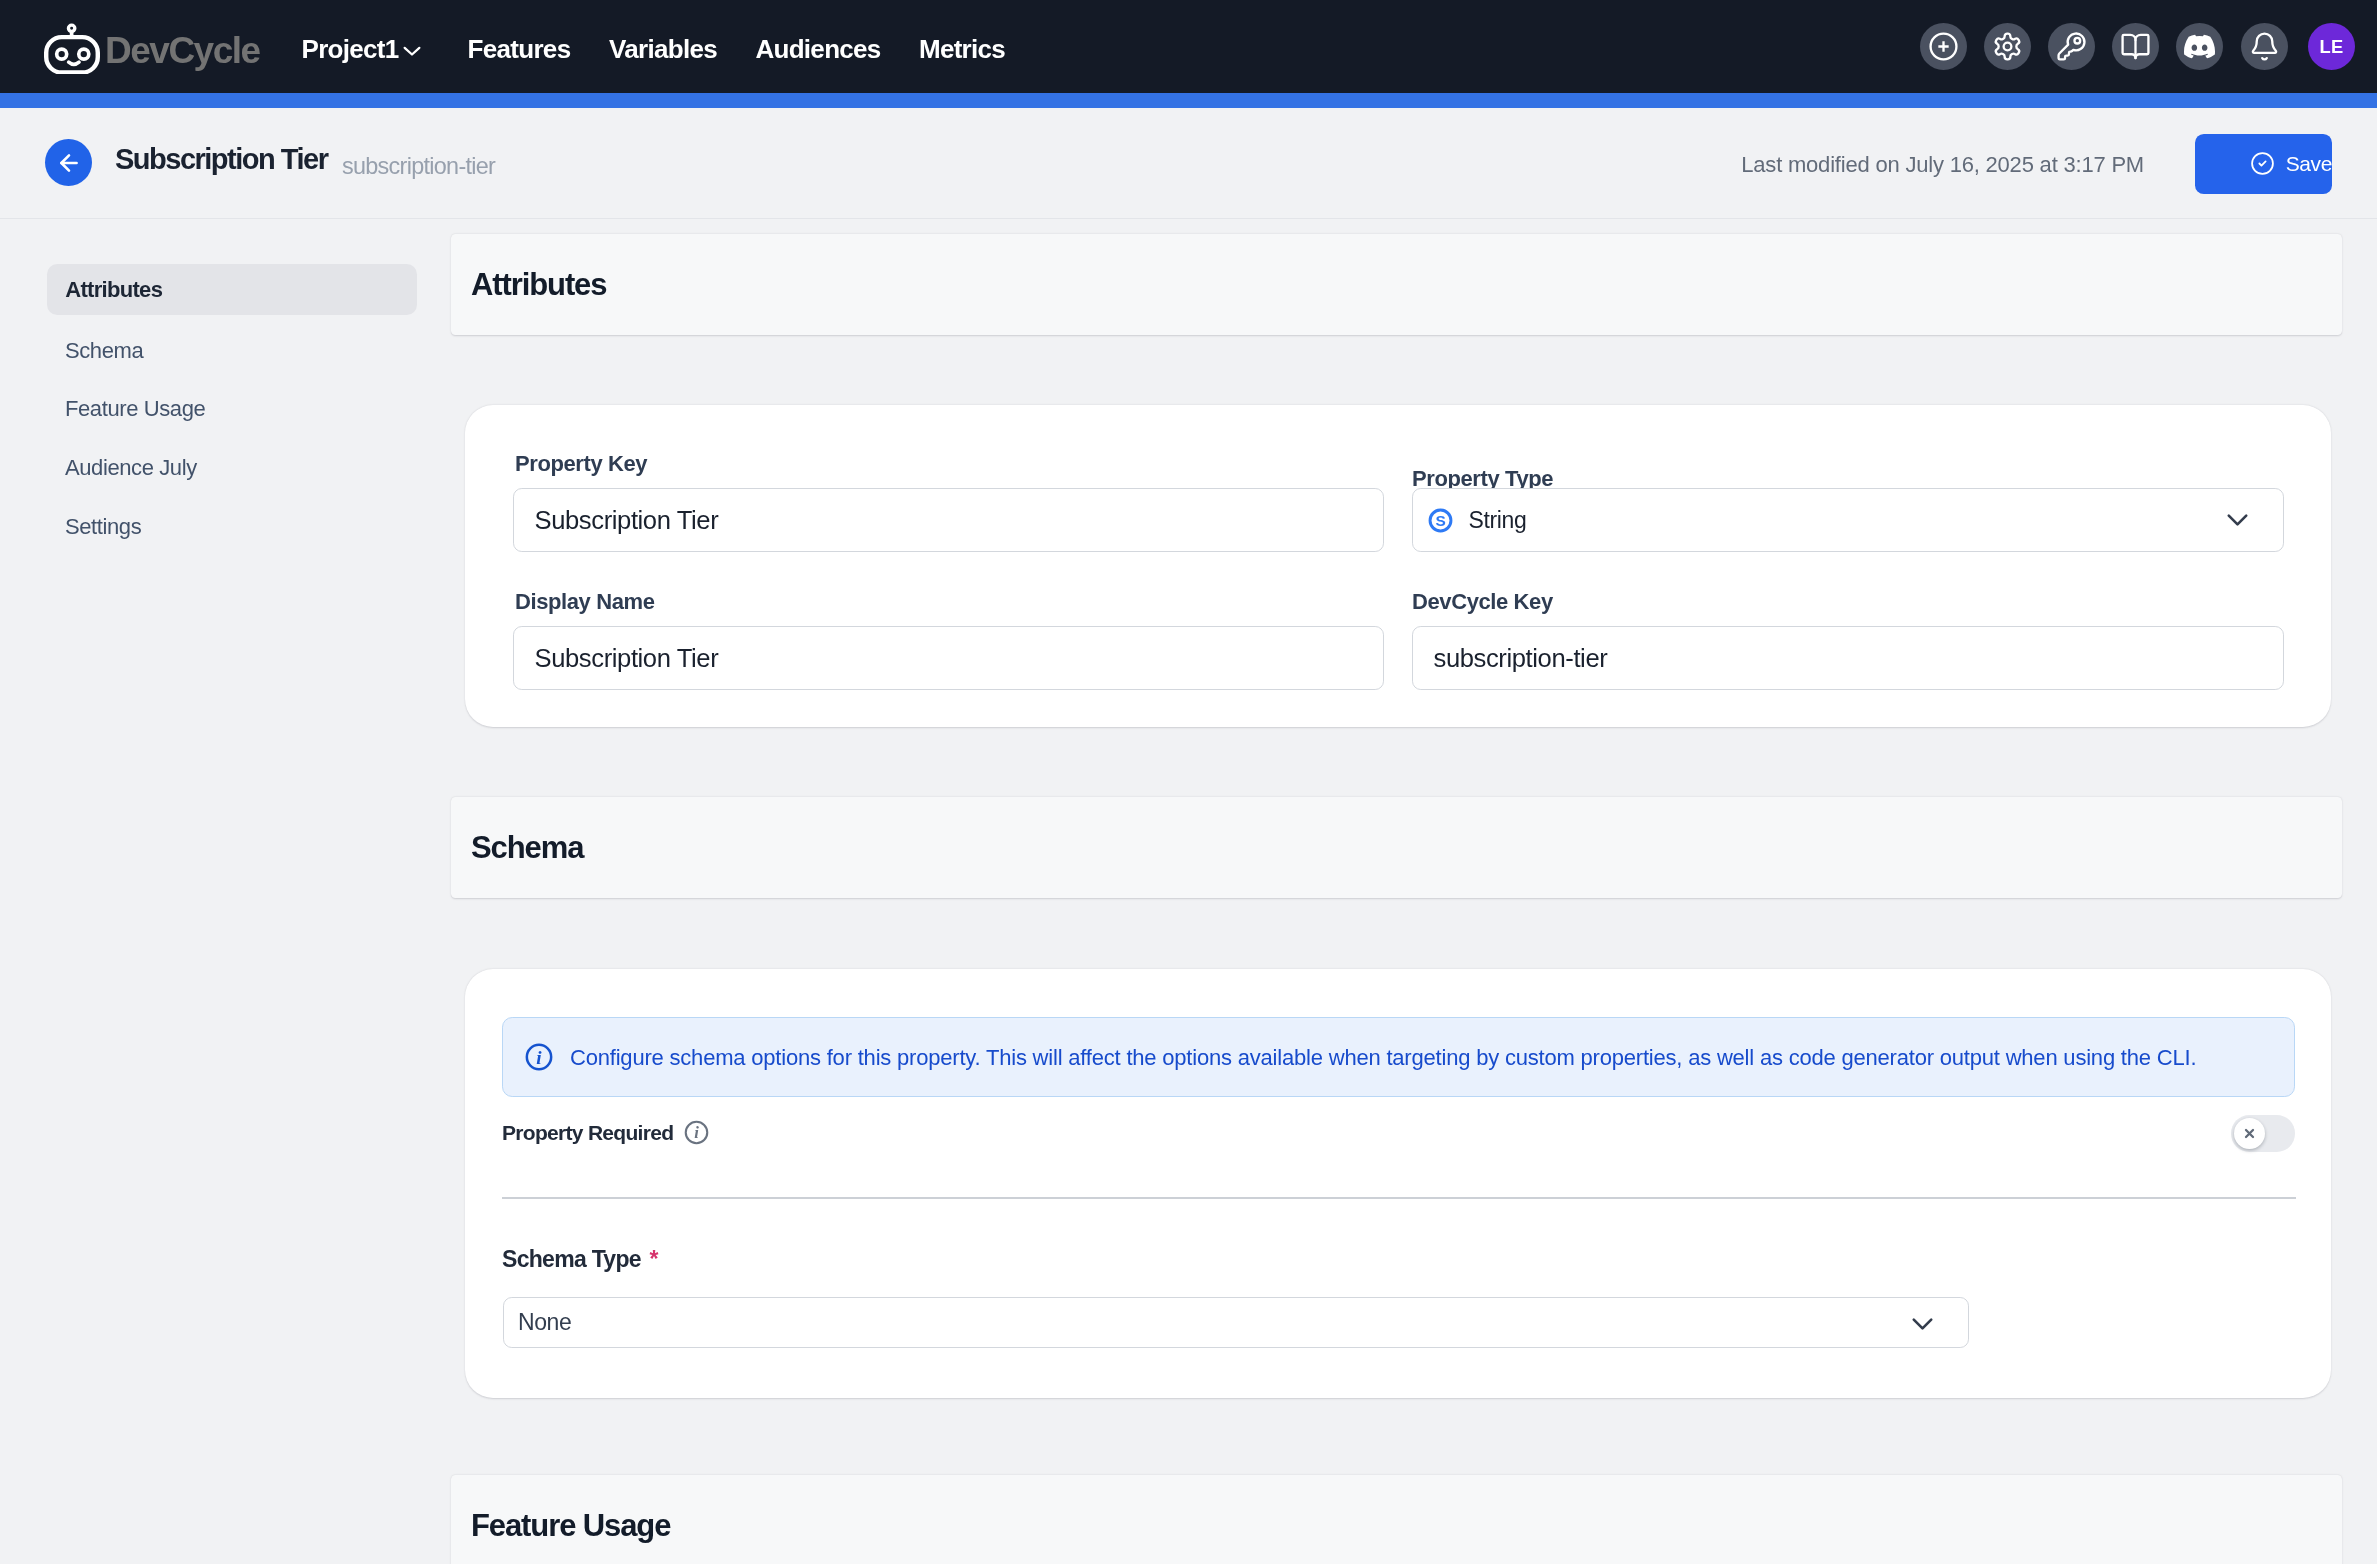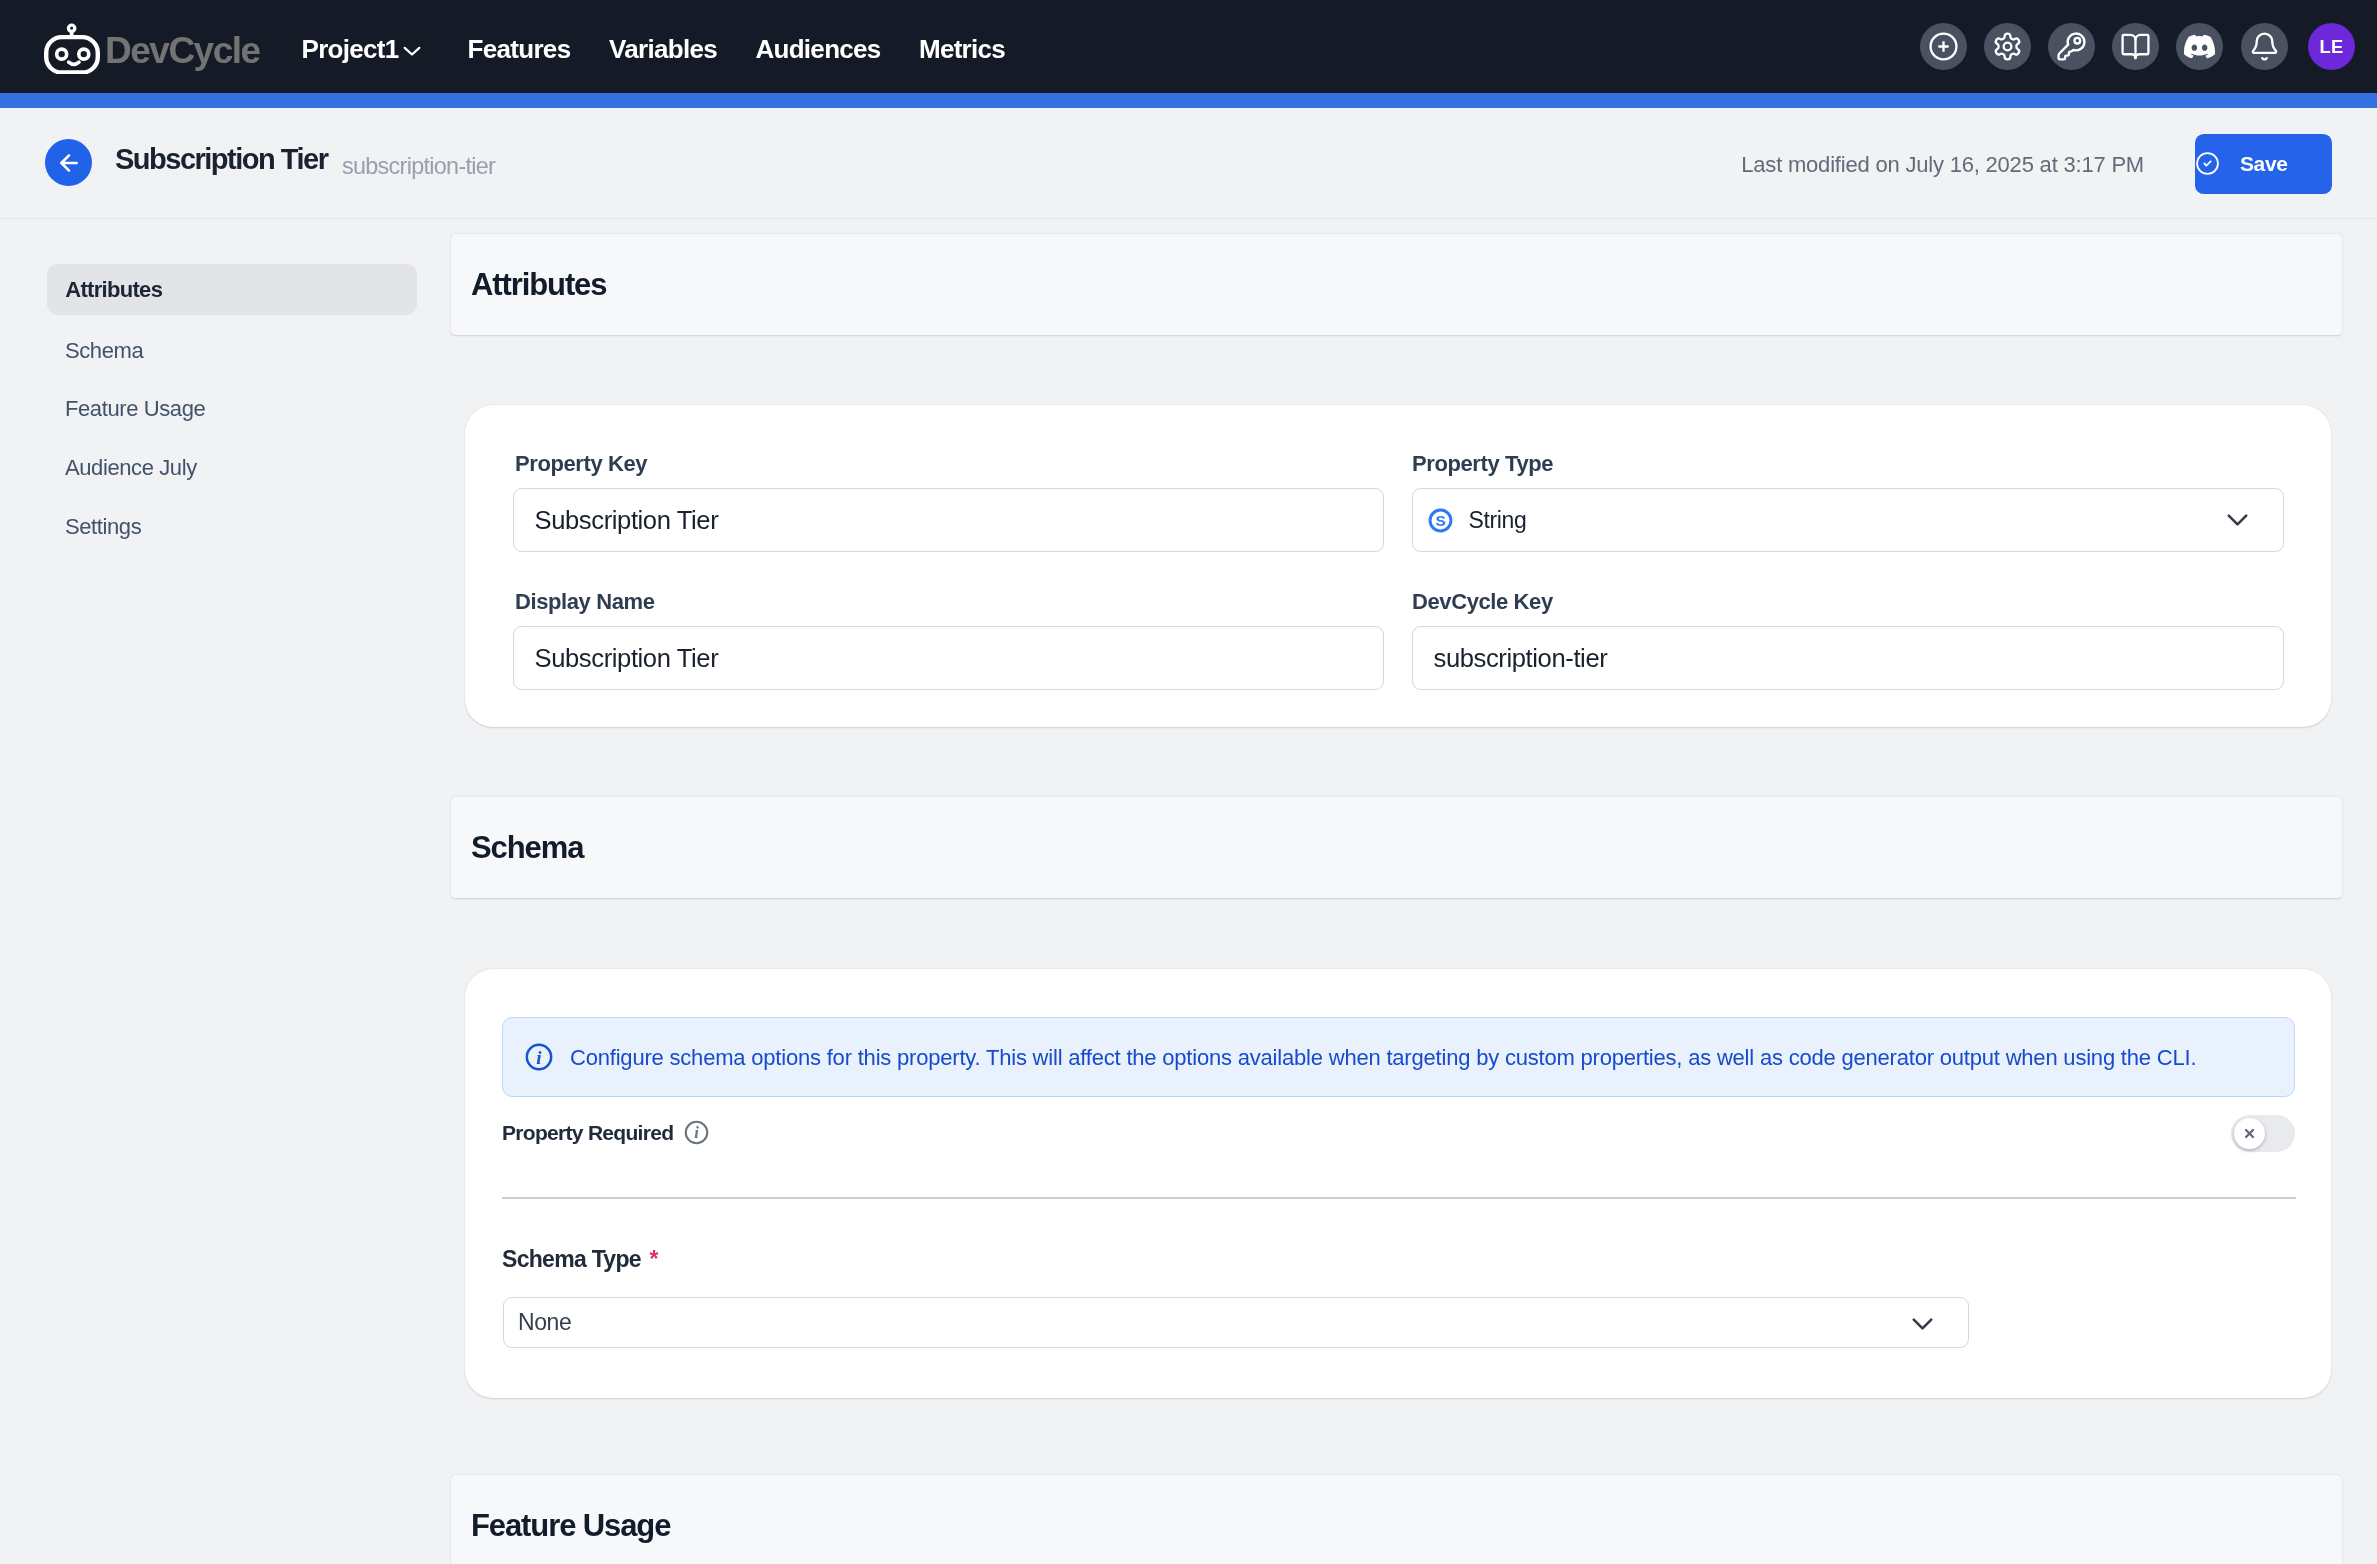--- a/index.html
+++ b/index.html
@@ -16,21 +16,21 @@
 
   
   #bluebar { position:absolute; left:0; top:93px; width:2377px; height:15.4px; background:#3472e4; }
 
   
   #pagehead { position:absolute; left:0; top:108px; width:2377px; height:111px; background:#f1f2f4; border-bottom:1.5px solid #e3e5e9; }
   #backbtn { position:absolute; left:45px; top:31px; width:47px; height:47px; border-radius:50%; background:#2163e8; display:flex; align-items:center; justify-content:center; }
   #ptitle { position:absolute; left:115px; top:35px; font-size:29px; font-weight:700; color:#1a2230; letter-spacing:-1.5px; }
   #pslug { position:absolute; left:342px; top:45px; font-size:23.4px; color:#97a0ad; letter-spacing:-0.7px; }
   #lastmod { position:absolute; right:233px; top:44px; font-size:22px; color:#626b79; letter-spacing:-0.2px; }
-  #savebtn { position:absolute; left:2195px; top:25.6px; width:137px; height:60px; border-radius:8.8px; background:#2563eb; display:flex; align-items:center; justify-content:flex-start; gap:20px; color:#fff; font-size:21px; font-weight:700; letter-spacing:-0.4px; }
+  #savebtn { position:absolute; left:2195px; top:25.6px; width:137px; height:60px; border-radius:8.8px; background:#2563eb; display:flex; align-items:center; justify-content:flex-end; gap:11px; color:#fff; font-size:21px; font-weight:400; letter-spacing:-0.4px; }
 
   
   .sideitem { position:absolute; left:65px; font-size:22px; color:#42526a; letter-spacing:-0.4px; }
   #sidepill { position:absolute; left:47px; top:264px; width:370px; height:51px; border-radius:10.2px; background:#e3e4e8; }
   #sidepill span { position:absolute; left:18.3px; top:50%; transform:translateY(-50%); font-size:22px; font-weight:700; color:#1d2635; letter-spacing:-0.7px; }
 
   
   .strip { position:absolute; left:451px; width:1891px; height:101px; background:#f7f8f9; border-radius:4.4px;
            box-shadow:0 0.7px 2.2px rgba(16,24,40,.10), 0 0.7px 1.5px rgba(16,24,40,.06); }
   .strip span { position:absolute; left:20px; top:50%; transform:translateY(-50%); font-size:31px; font-weight:700; color:#131c2a; letter-spacing:-1.1px; }
@@ -139,21 +139,21 @@
 <div class="sideitem" style="top:455px;">Audience July</div>
 <div class="sideitem" style="top:514px;">Settings</div>
 
 <div class="strip" style="top:234px;">
     <span>Attributes</span>
   </div>
 
 <div class="card" style="top:405px; height:322px;">
   <div class="flabel" style="left:50px; top:46px;">Property Key</div>
   <div class="finput" style="left:48px; top:83px; width:871px;">Subscription Tier</div>
-  <div class="flabel" style="left:947px; top:46px;text-align:right;">Property Type</div>
+  <div class="flabel" style="left:947px; top:61px;text-align:right;">Property Type</div>
   <div class="finput" style="left:947px; top:83px; width:872px; padding-left:14.6px;">
     <svg width="25" height="25" viewBox="0 0 34 34" style="font-size:35px">
         <circle cx="17" cy="17" r="14.2" fill="none" stroke="#2e7af5" stroke-width="4"></circle>
         <text x="17" y="25" text-anchor="middle" font-size="21" font-weight="bold" fill="#2e7af5" font-family="Liberation Sans">S</text>
       </svg>
     <span style="margin-left:16px; font-size:23px;">String</span>
     <svg class="chev" style="right:33px; top:23.4px;" width="25" height="16" viewBox="0 0 34 22" fill="none" stroke="#333c4c" stroke-width="3.6" stroke-linecap="round" stroke-linejoin="round">
         <path d="M5 5 L17 17 L29 5"></path>
       </svg>
   </div>

